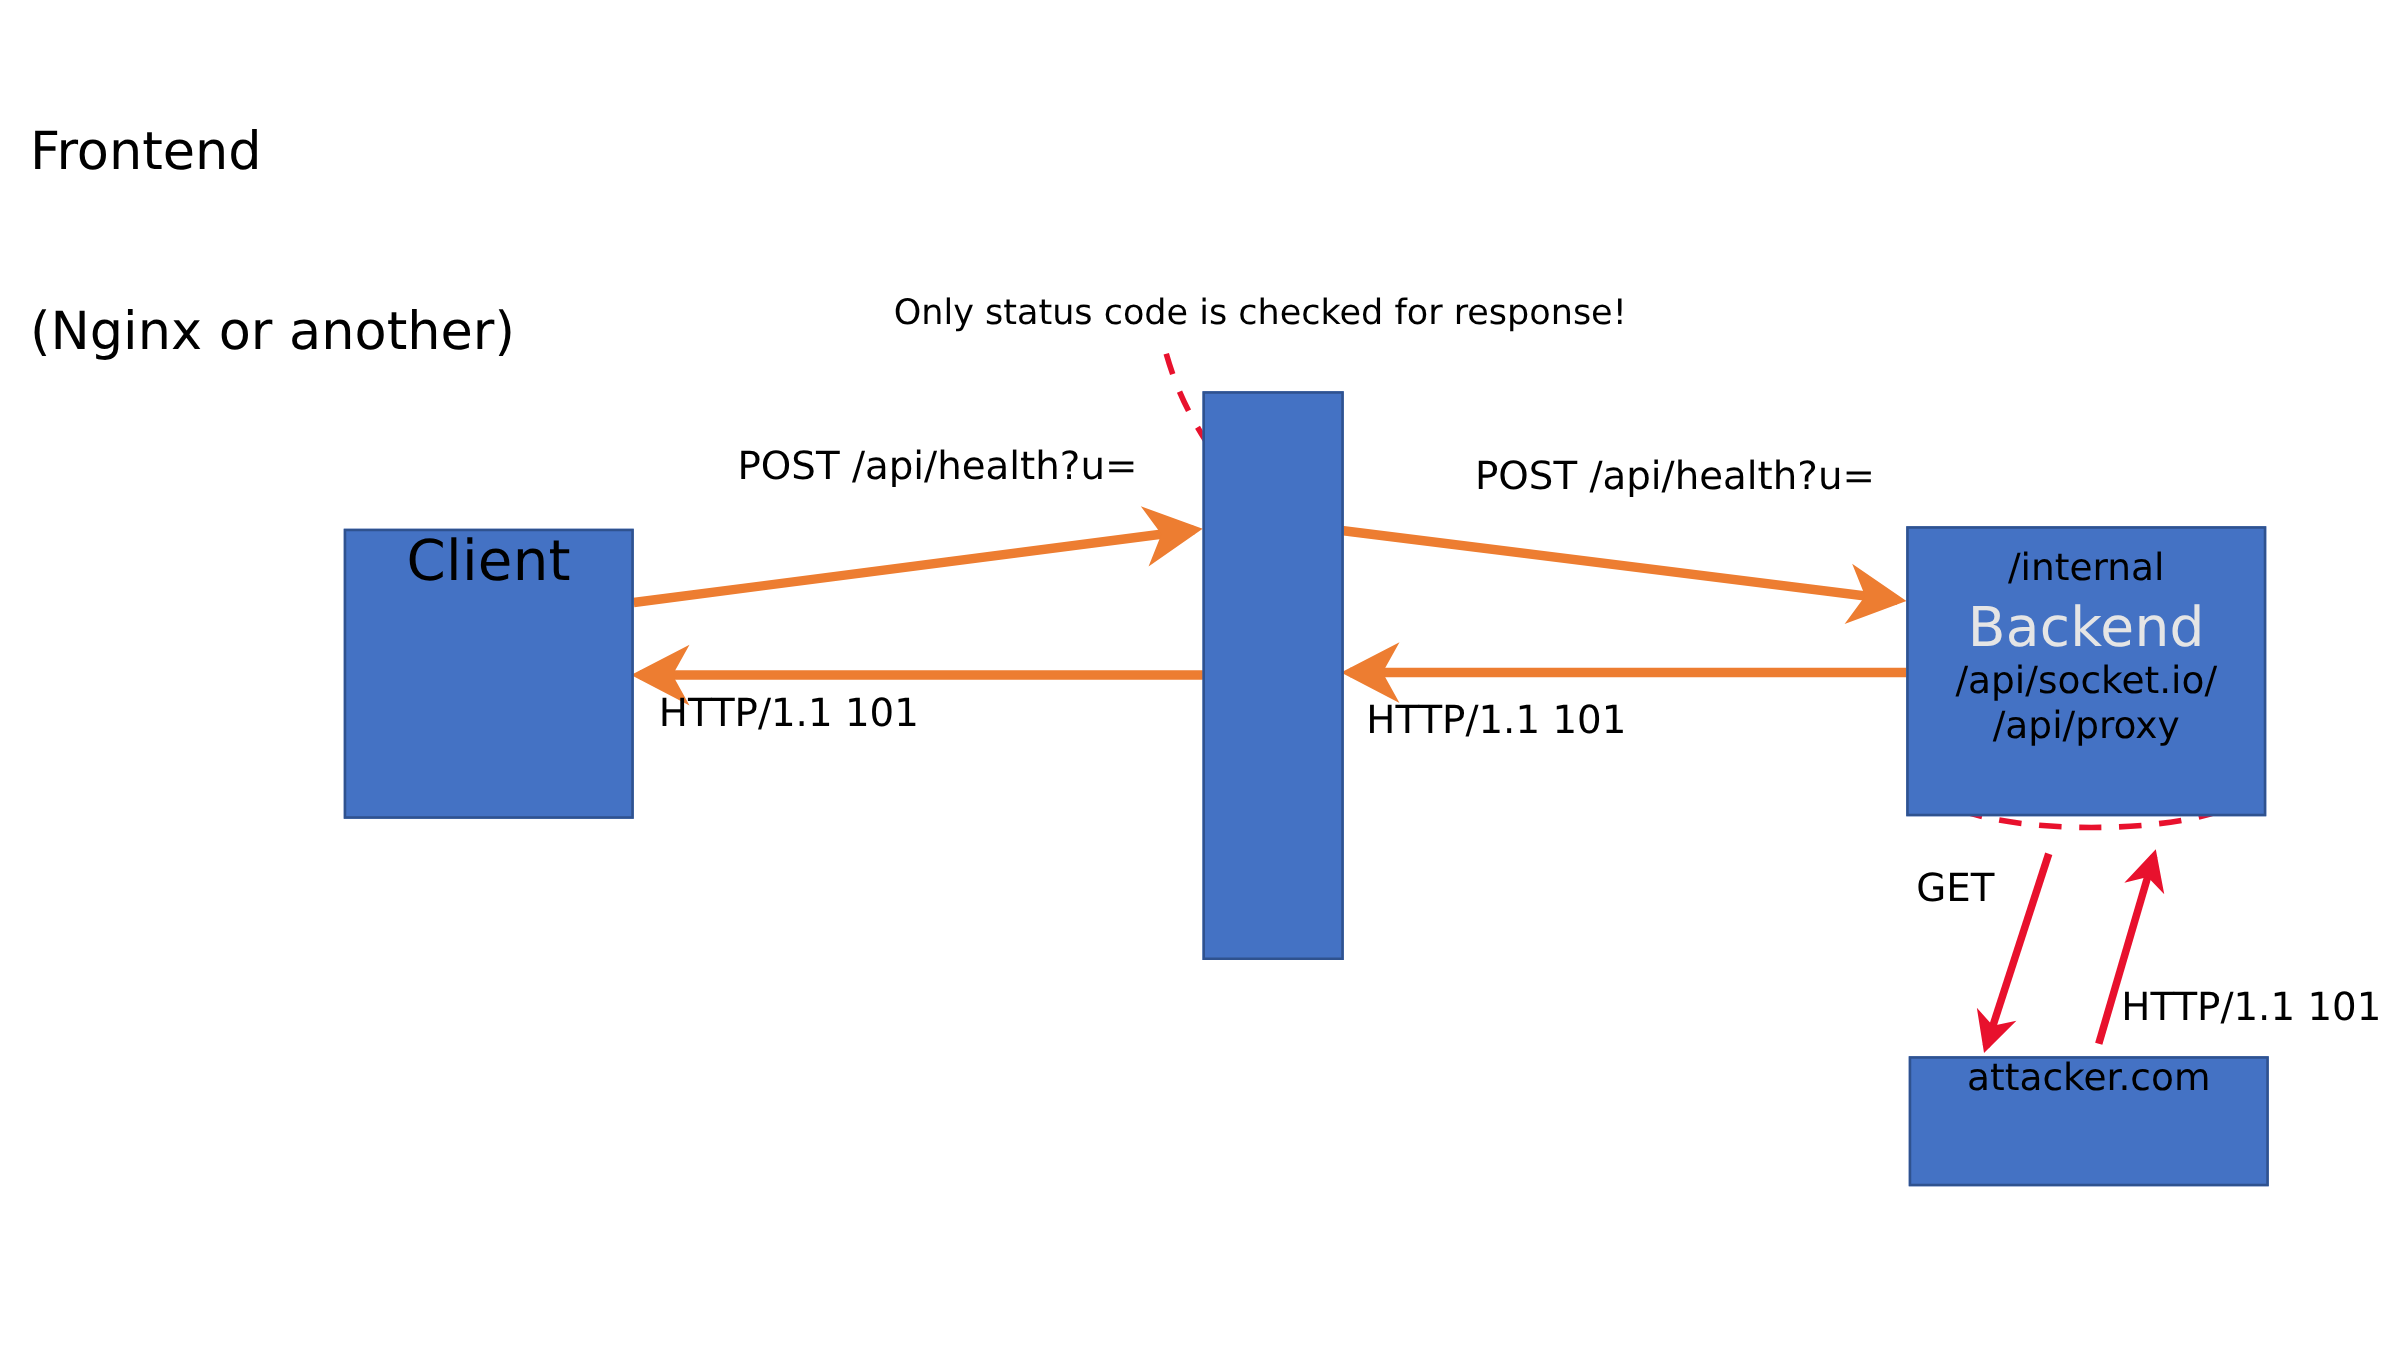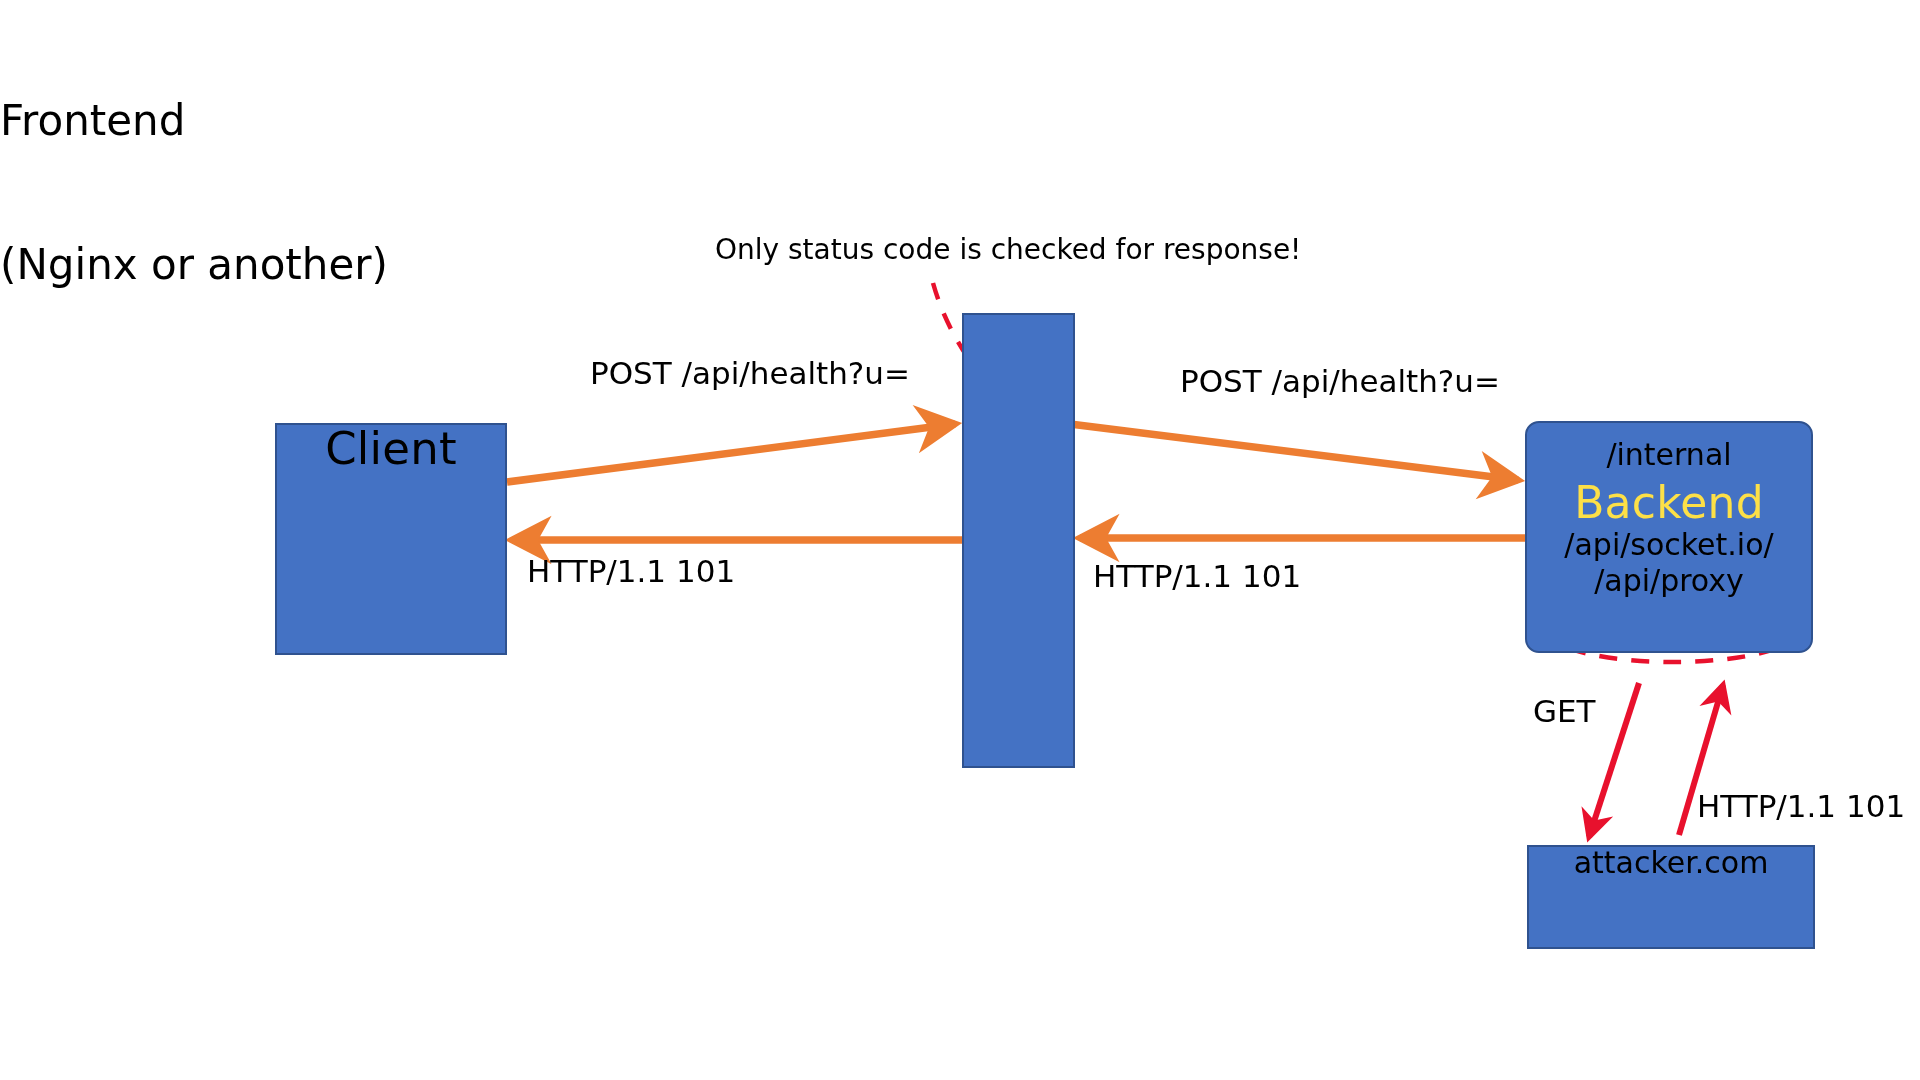--- a/index.html
+++ b/index.html
@@ -42,30 +42,29 @@
     color: #000000;
     letter-spacing: 0.2px;
   }
   #frontend-box {
     left: 962px; top: 313px; width: 113px; height: 455px;
   }
   #backend-box {
     left: 1525px; top: 421px; width: 288px; height: 232px;
     justify-content: flex-start;
     padding-top: 16px;
-    border-radius: 14px;
   }
   #backend-box .line-small {
     font-size: 30px;
     color: #000000;
     margin: 0 0 4px 0;
   }
   #backend-box .line-big {
     font-size: 44px;
-    color: #fde047;
+    color: #e5e5e5;
     margin: 4px 0 2px 0;
     letter-spacing: 0.2px;
   }
   #attacker-box {
     left: 1527px; top: 845px; width: 288px; height: 104px;
   }
   #attacker-box .node-title {
     font-size: 30px;
     color: #000000;
   }
@@ -103,21 +102,21 @@
   #label-attacker-res {
     left: 1697px; top: 788px;
     font-size: 31px;
   }
   #frontend-caption {
     left: 963px; top: 773px;
     font-size: 42px;
     line-height: 1.15;
     white-space: pre;
   }
-  #frontend-caption div { margin: 0; }
+  #frontend-caption div { margin: 0; padding-left: 24px; }
 
   
   #overlay {
     position: absolute;
     left: 0; top: 0;
     width: 1920px; height: 1080px;
     pointer-events: none;
   }
 </style>
 </head>

